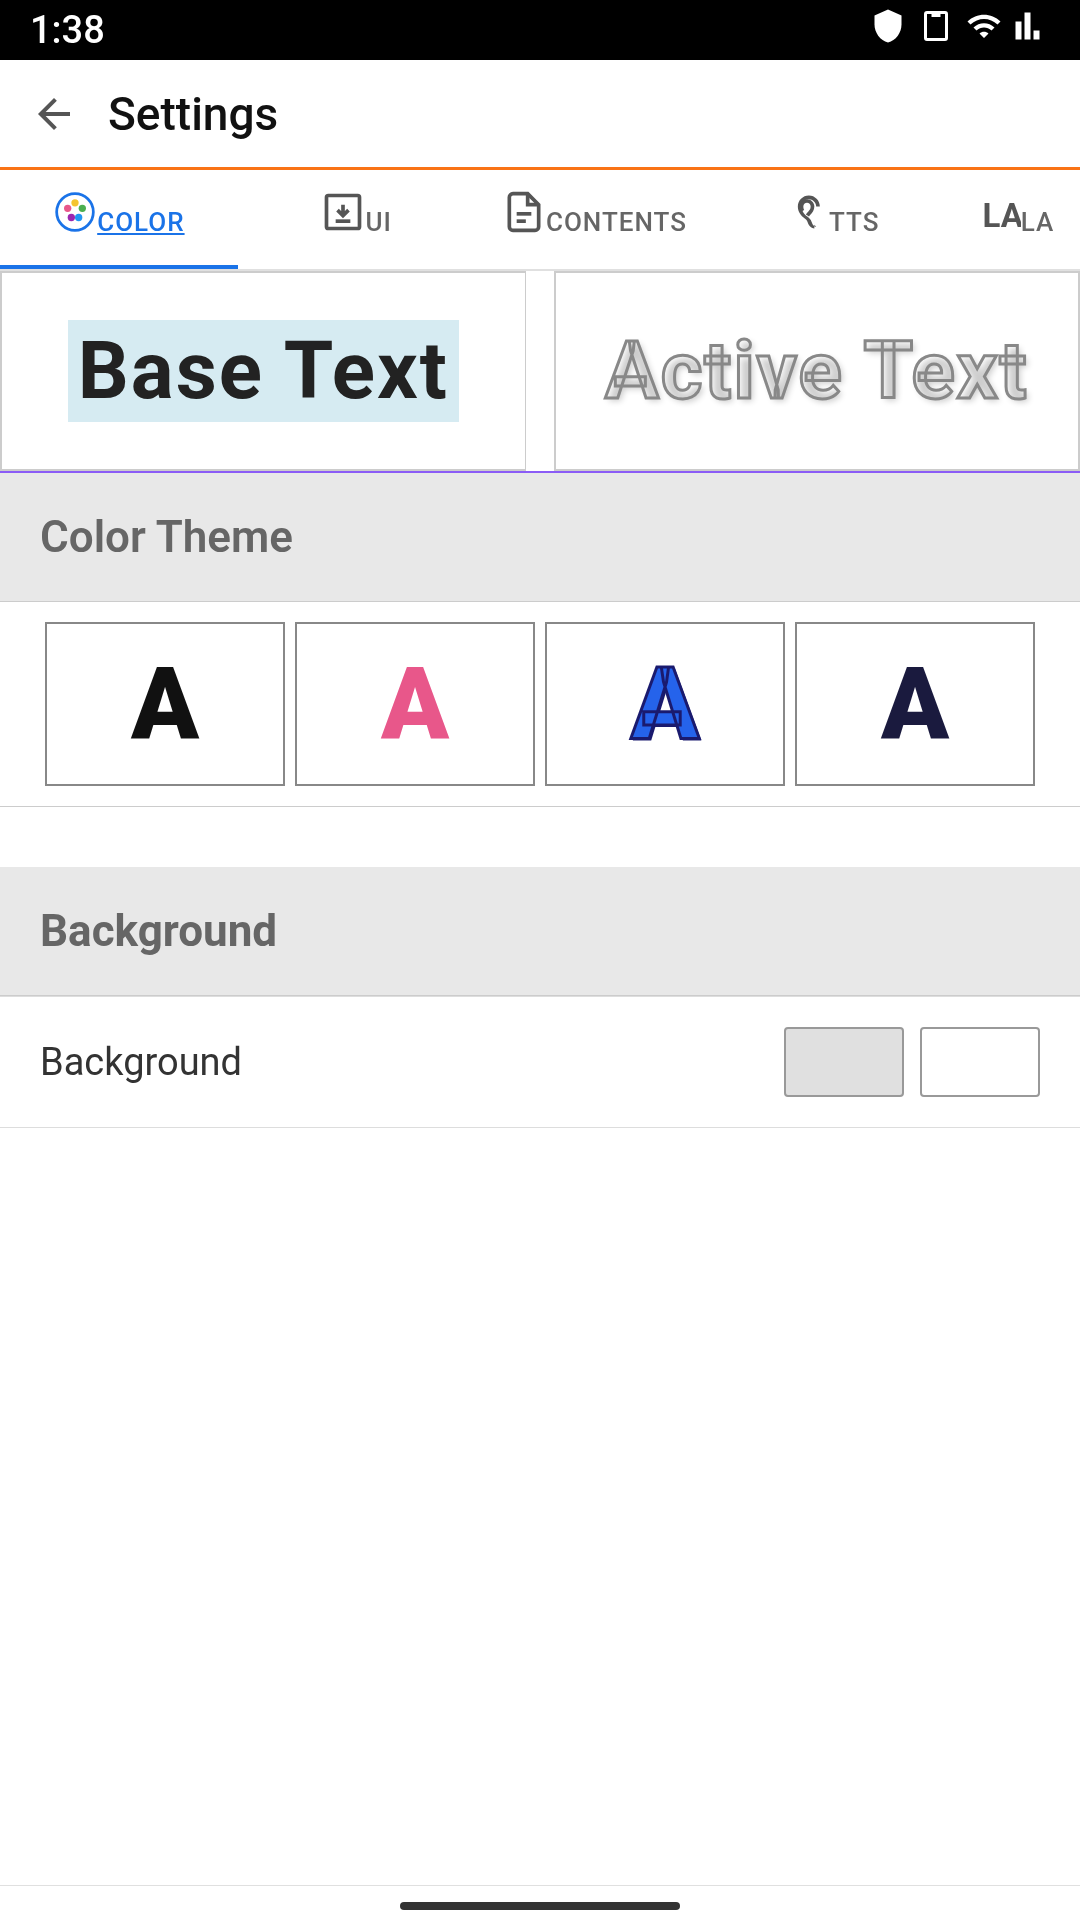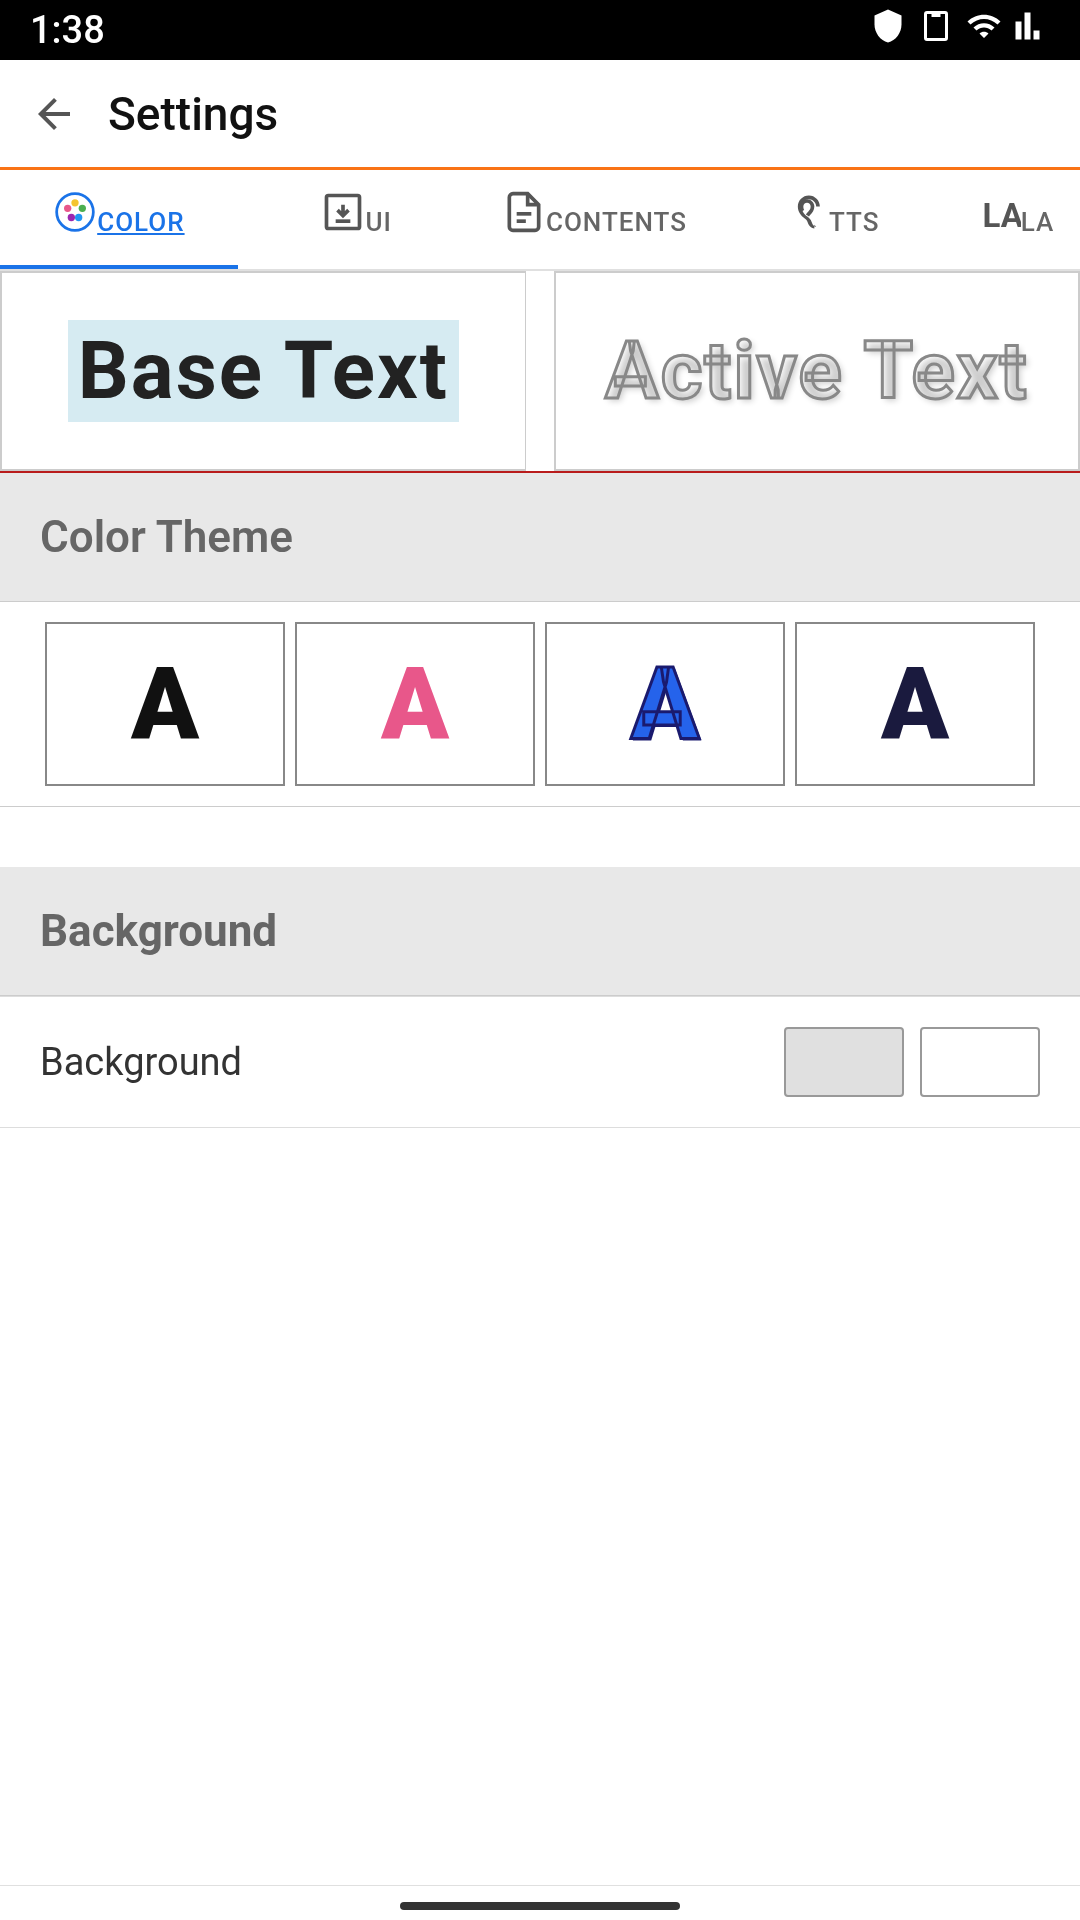--- a/index.html
+++ b/index.html
@@ -114,21 +114,21 @@
       white-space: nowrap;
     }
     .tab-item.active .tab-label {
       color: #1a73e8;
     }
 
     
     .text-preview {
       display: flex;
       width: 100%;
-      border-bottom: 2px solid #b91c1c;
+      border-bottom: 2px solid #8b5cf6;
       gap: 28px;
     }
     .preview-box {
       flex: 1;
       border: 2px solid #ccc;
       display: flex;
       align-items: center;
       justify-content: center;
       padding: 40px 20px;
       min-height: 200px;

